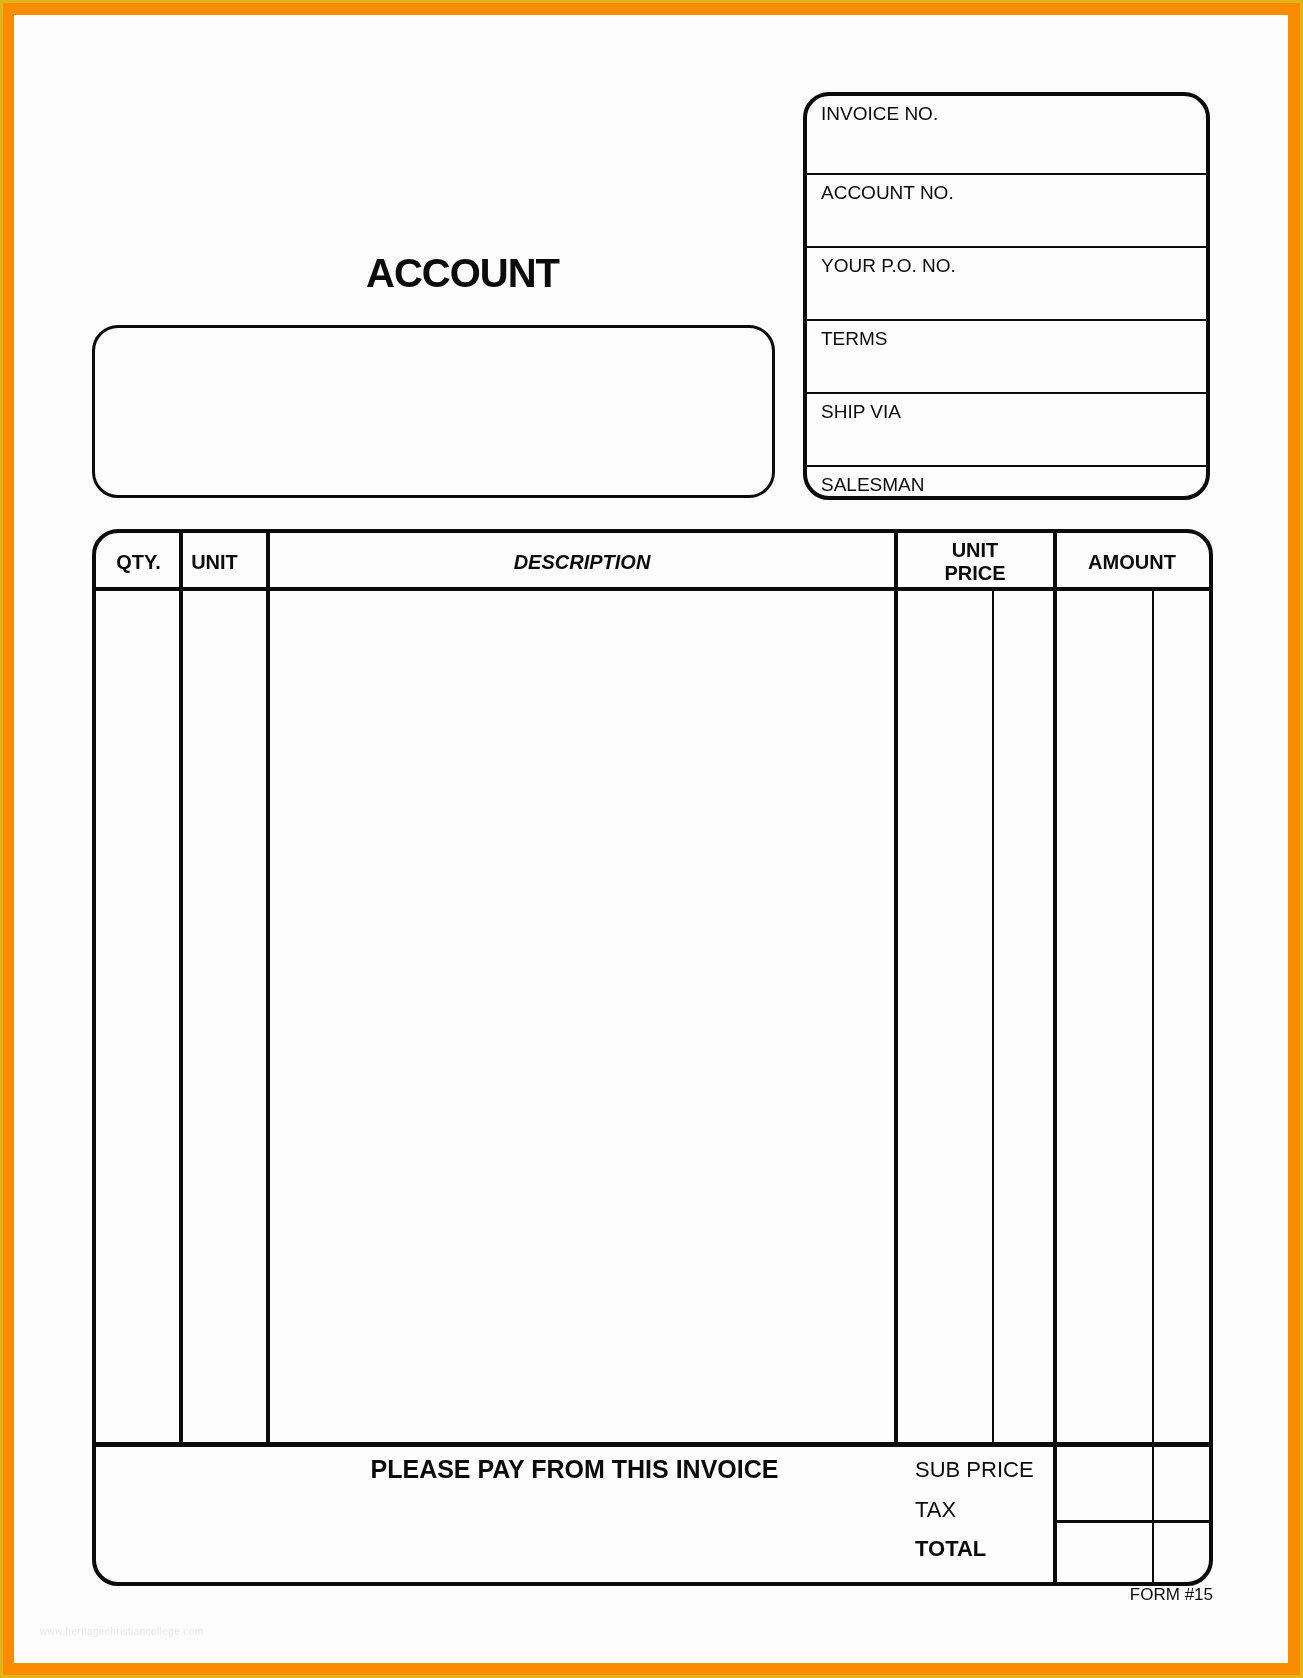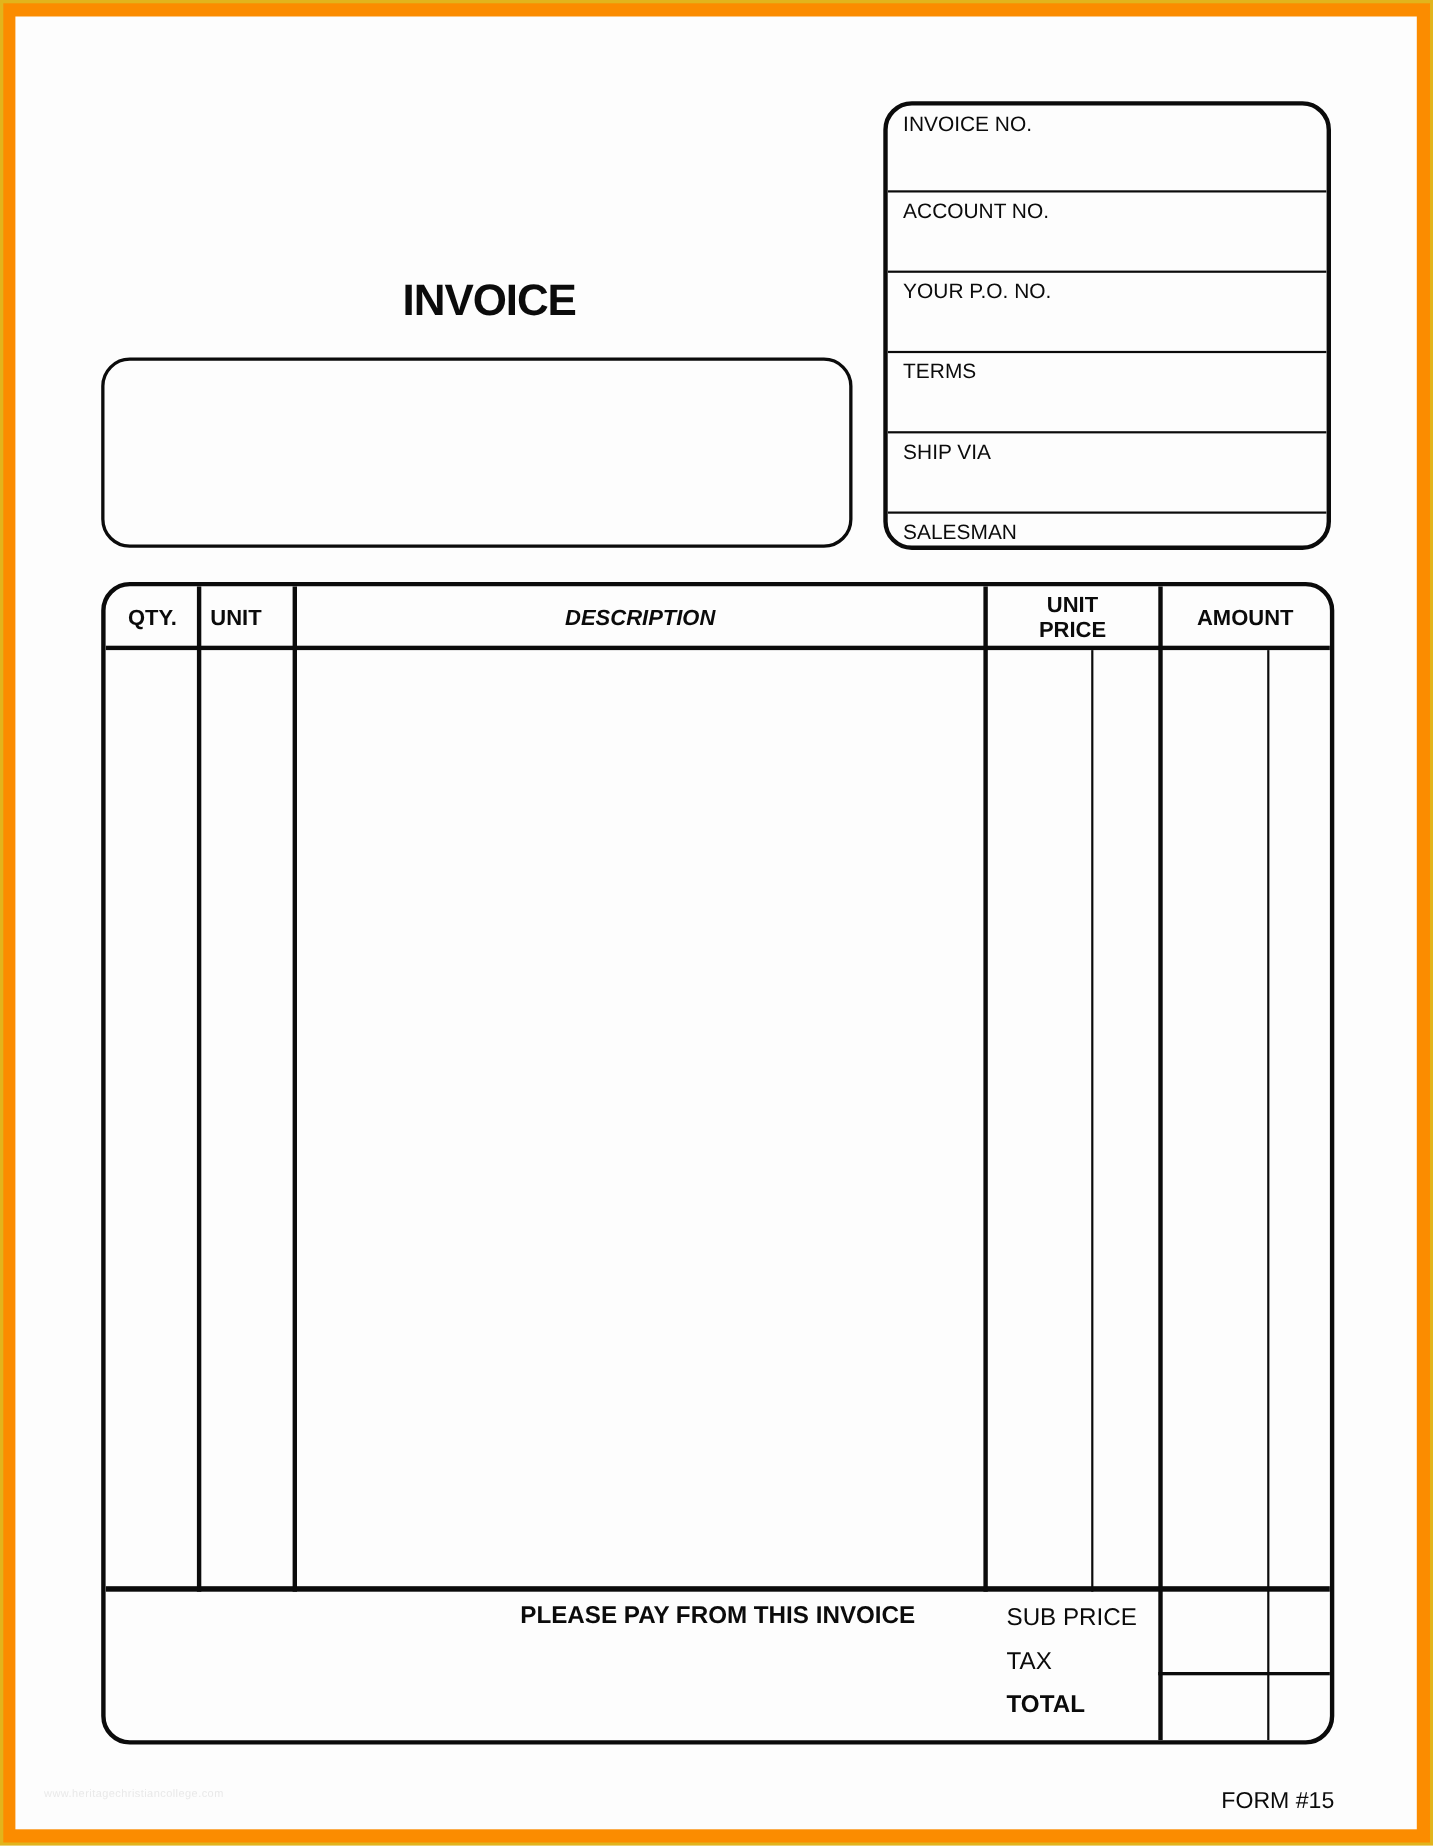--- a/index.html
+++ b/index.html
@@ -67,45 +67,45 @@
   .vl { position:absolute; width:4px; background:var(--ink); }
   .vl.thin { width:2px; }
   .hl { position:absolute; height:4px; background:var(--ink); }
   .th {
     position:absolute; top:0; height:58px;
     display:flex; align-items:center; justify-content:center;
     font-weight:bold; font-size:20px; text-align:center; line-height:1.15;
   }
   .body-area { position:absolute; background:transparent; }
   .footer-msg {
-    position:absolute; left:0; top:922px; width:1113px;
-    text-align:center; font-weight:bold; font-size:22px;
+    position:absolute; left:0; top:922px; width:957px;
+    text-align:center; font-weight:bold; font-size:25px;
   }
   .total-label {
     position:absolute; left:819px; font-size:22px; white-space:nowrap;
   }
   .total-label.bold { font-weight:bold; }
   .form-number {
     position:absolute; right:75px; top:1570px;
-    font-size:21px; white-space:nowrap;margin-top:41px;
+    font-size:17px; white-space:nowrap;
   }
   .watermark {
     position:absolute; left:26px; top:1611px;
     font-size:10px; letter-spacing:0.4px;
     color: var(--watermark-gray);
   }
 </style>
 </head>
 <body>
 
 <div class="page">
   <div class="frame-orange"></div>
   <div class="paper">
 
-    <div class="title">INVOICE</div>
+    <div class="title">ACCOUNT</div>
 
     <div class="address-box"></div>
 
     <div class="fields-box">
       <div class="field-row r1">
         <span class="field-label">INVOICE NO.</span>
       </div>
       <div class="field-row r3">
         <span class="field-label">ACCOUNT NO.</span>
       </div>

